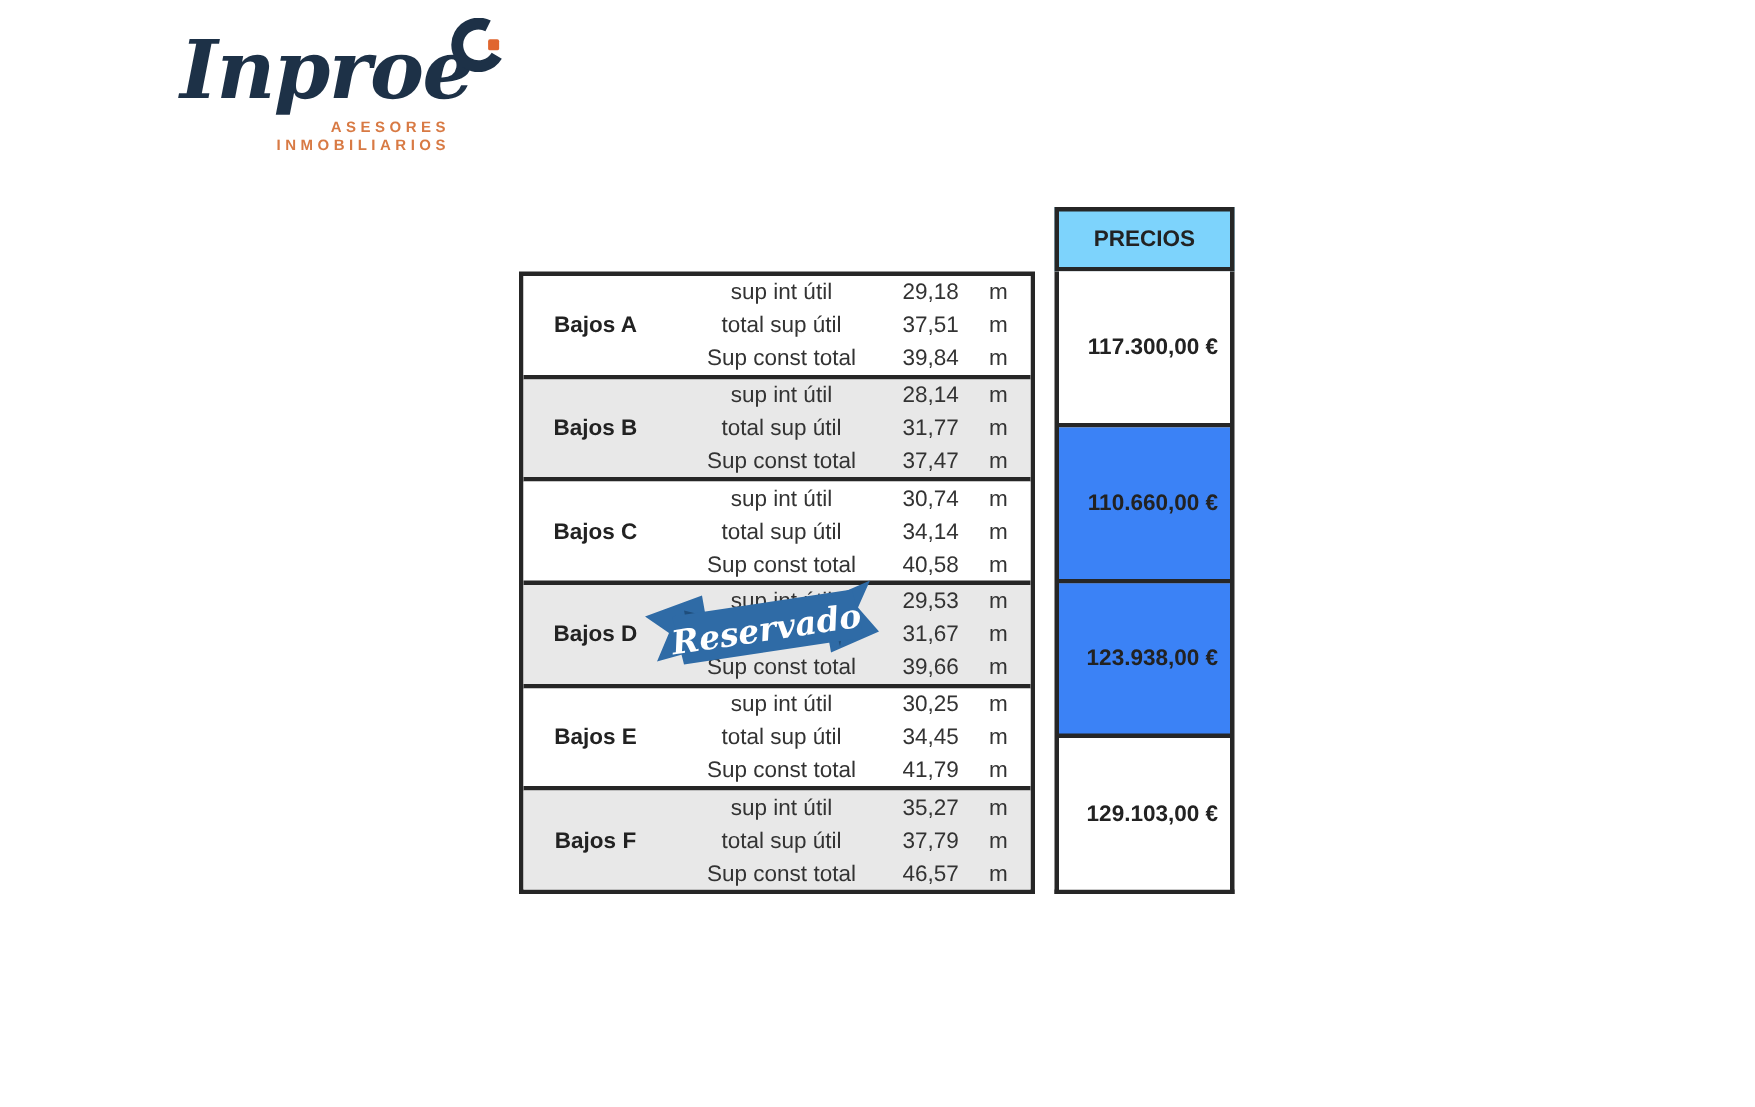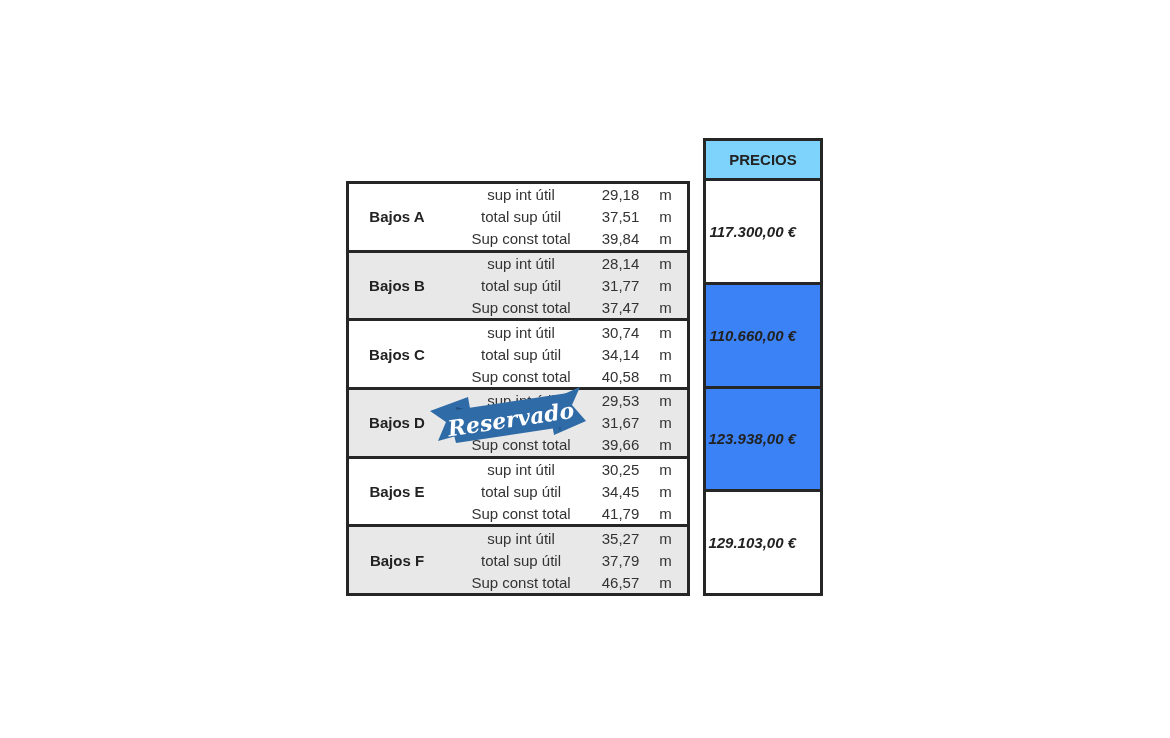--- a/index.html
+++ b/index.html
@@ -51,38 +51,49 @@
     display: flex; align-items: center; justify-content: center;
     font-weight: bold; font-size: 15px; color: #222222;
   }
   .price-col {
     position: absolute; left: 703px; top: 181px; width: 120px; height: 415px;
     border: 3px solid #262626; border-top: none;
     display: flex; flex-direction: column; background: #fff;
   }
   .price-cell {
     flex: 1 1 0; display: flex; align-items: center; justify-content: flex-end;
-    padding-right: 24px; background: #ffffff;
-    font-weight: bold; font-size: 15px; color: #222222; font-style: italic;
+    padding-right: 8px; background: #ffffff;
+    font-weight: bold; font-size: 15px; color: #222222;
   }
   .price-cell:not(:last-child) { border-bottom: 3px solid #262626; }
   .price-cell.alt { background: #3b82f6; }
 
   
   .ribbon { position: absolute; left: 428px; top: 385px; width: 164px; height: 70px; z-index: 5; }
   .ribbon text {
     font-family: "DejaVu Serif", serif; font-style: italic; font-weight: bold;
     font-size: 22px; fill: #ffffff;
   }
 </style>
 </head>
 <body>
 
 <div class="page">
 
+  <div class="logo-wrap">
+    <div class="logo-text">Inproe</div>
+    <svg class="logo-mark" viewBox="0 0 40 40">
+      <path d="M28 5 A 13.5 13.5 0 1 0 33.5 24" fill="none" stroke="#1d3147" stroke-width="7.5"></path>
+      <rect x="28" y="13.5" width="7" height="7" rx="1.2" fill="#e0662f"></rect>
+    </svg>
+    <div class="logo-tagline">
+      <div>ASESORES</div>
+      <div>INMOBILIARIOS</div>
+    </div>
+  </div>
 
   <div class="price-header">PRECIOS</div>
 
   <div class="main-table">
 
     <div class="group">
       <div class="glabel">Bajos A</div>
       <div class="attr" style="grid-row:1">sup int útil</div>
       <div class="val" style="grid-row:1">29,18</div>
       <div class="unit" style="grid-row:1">m</div>

